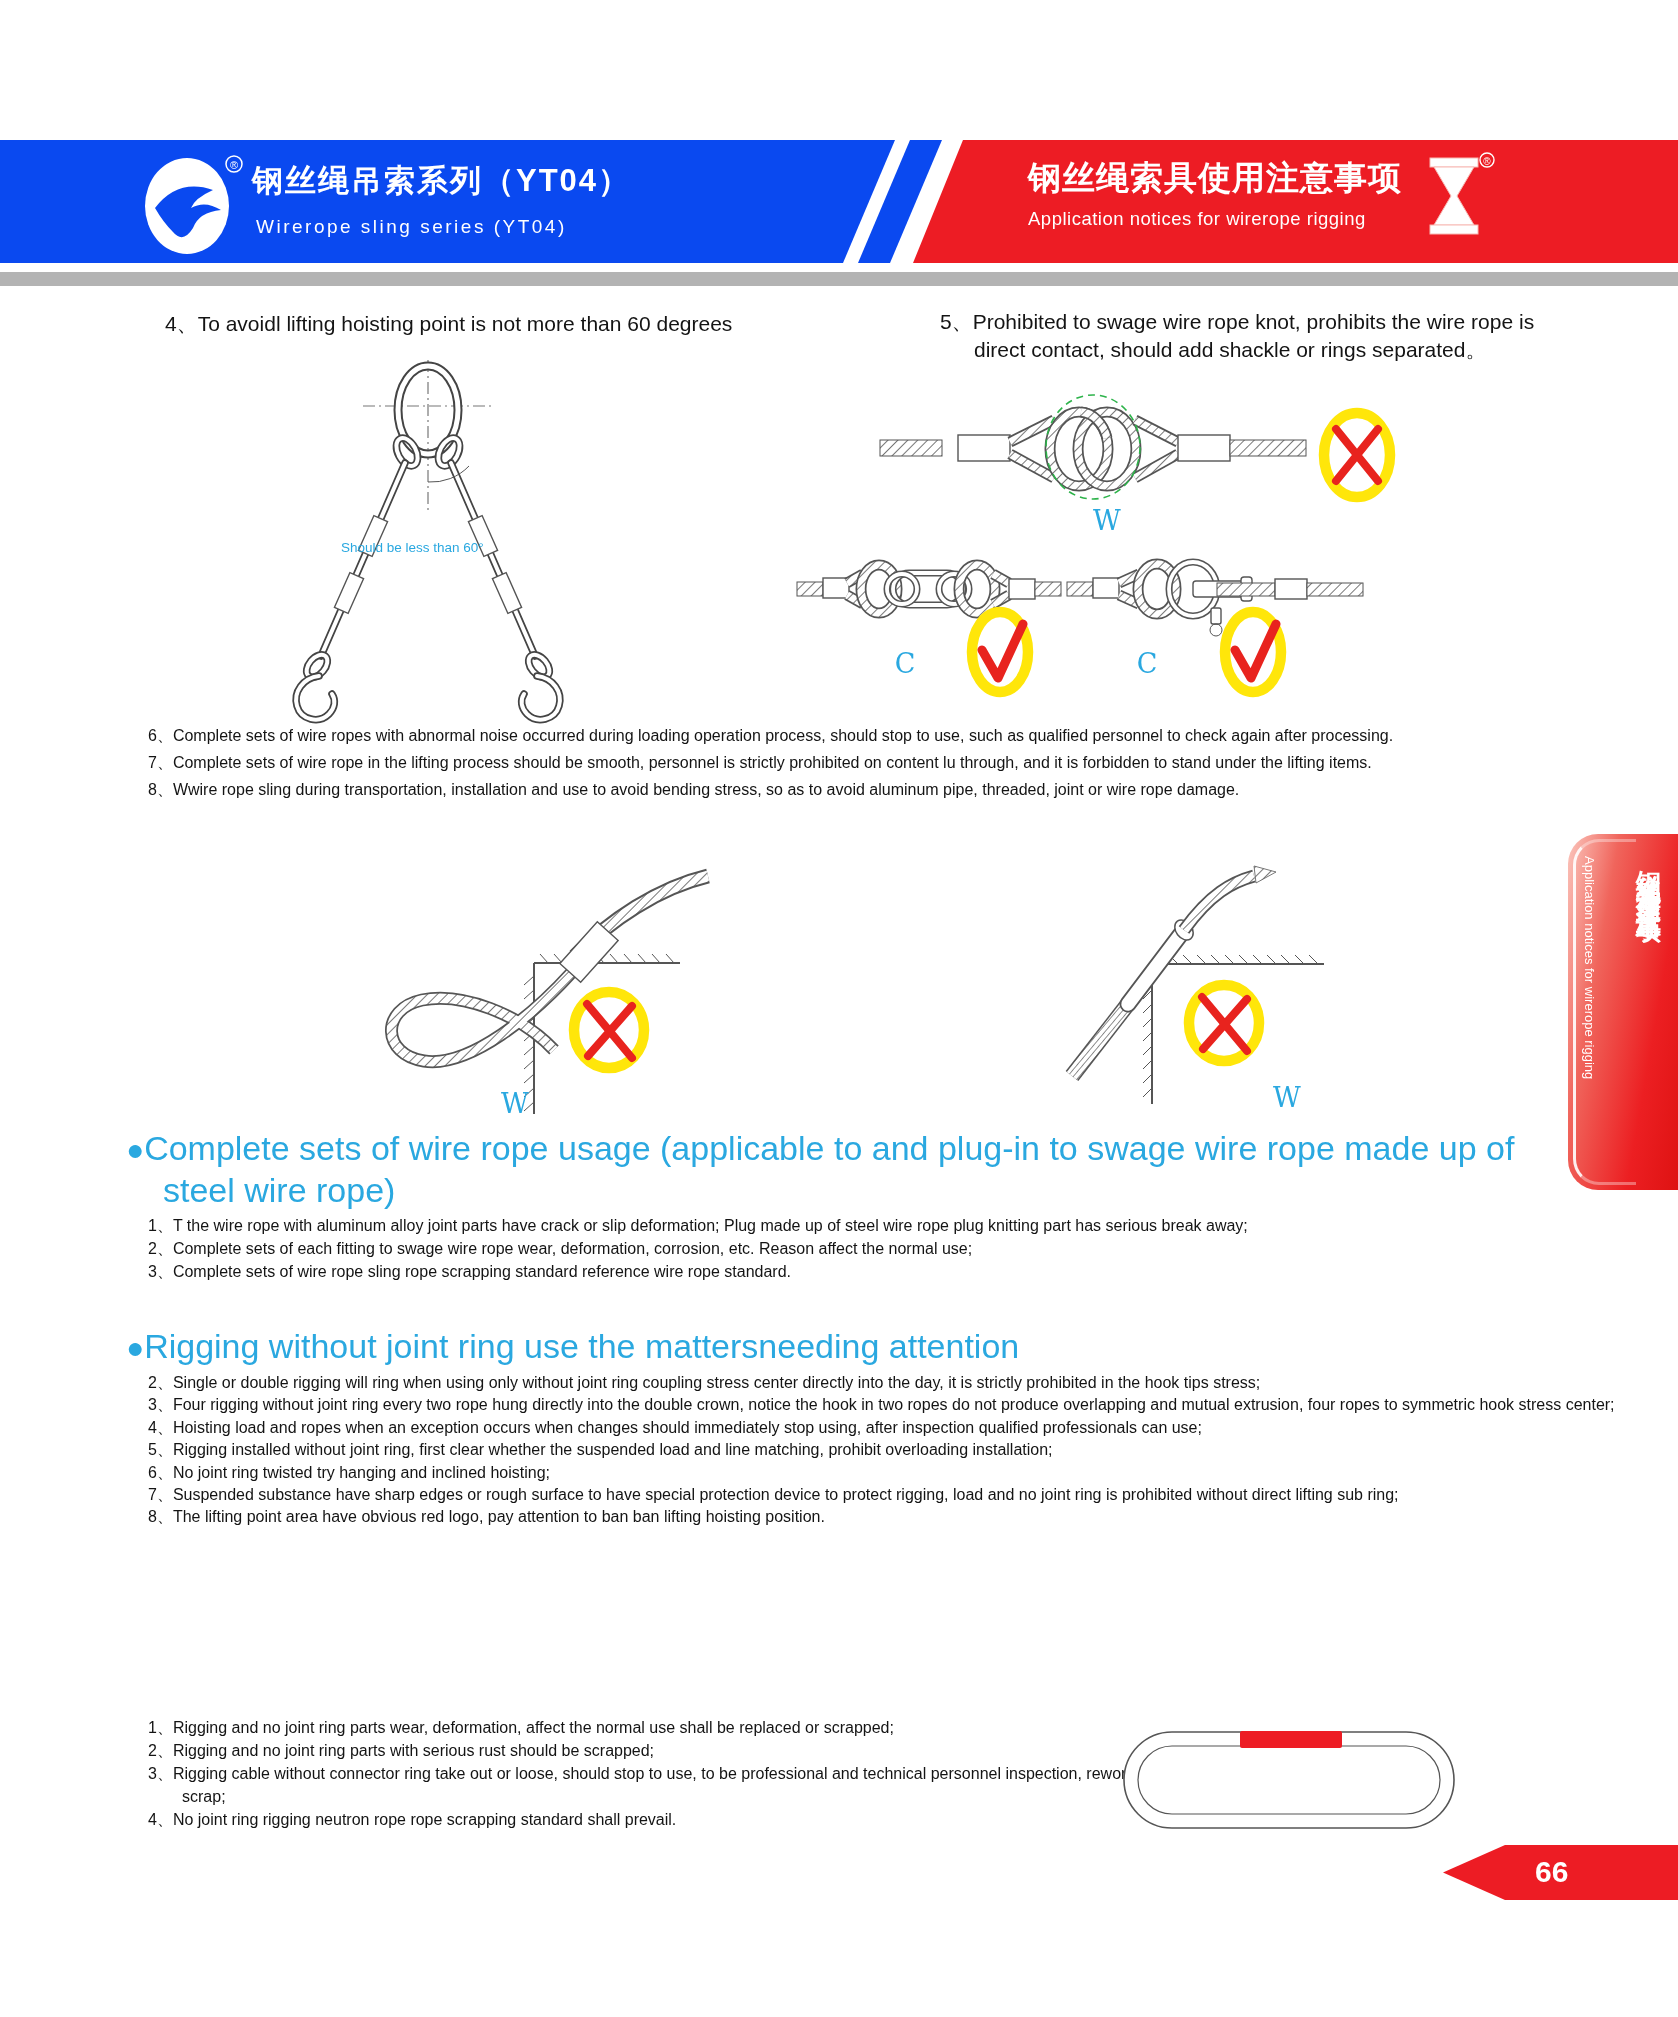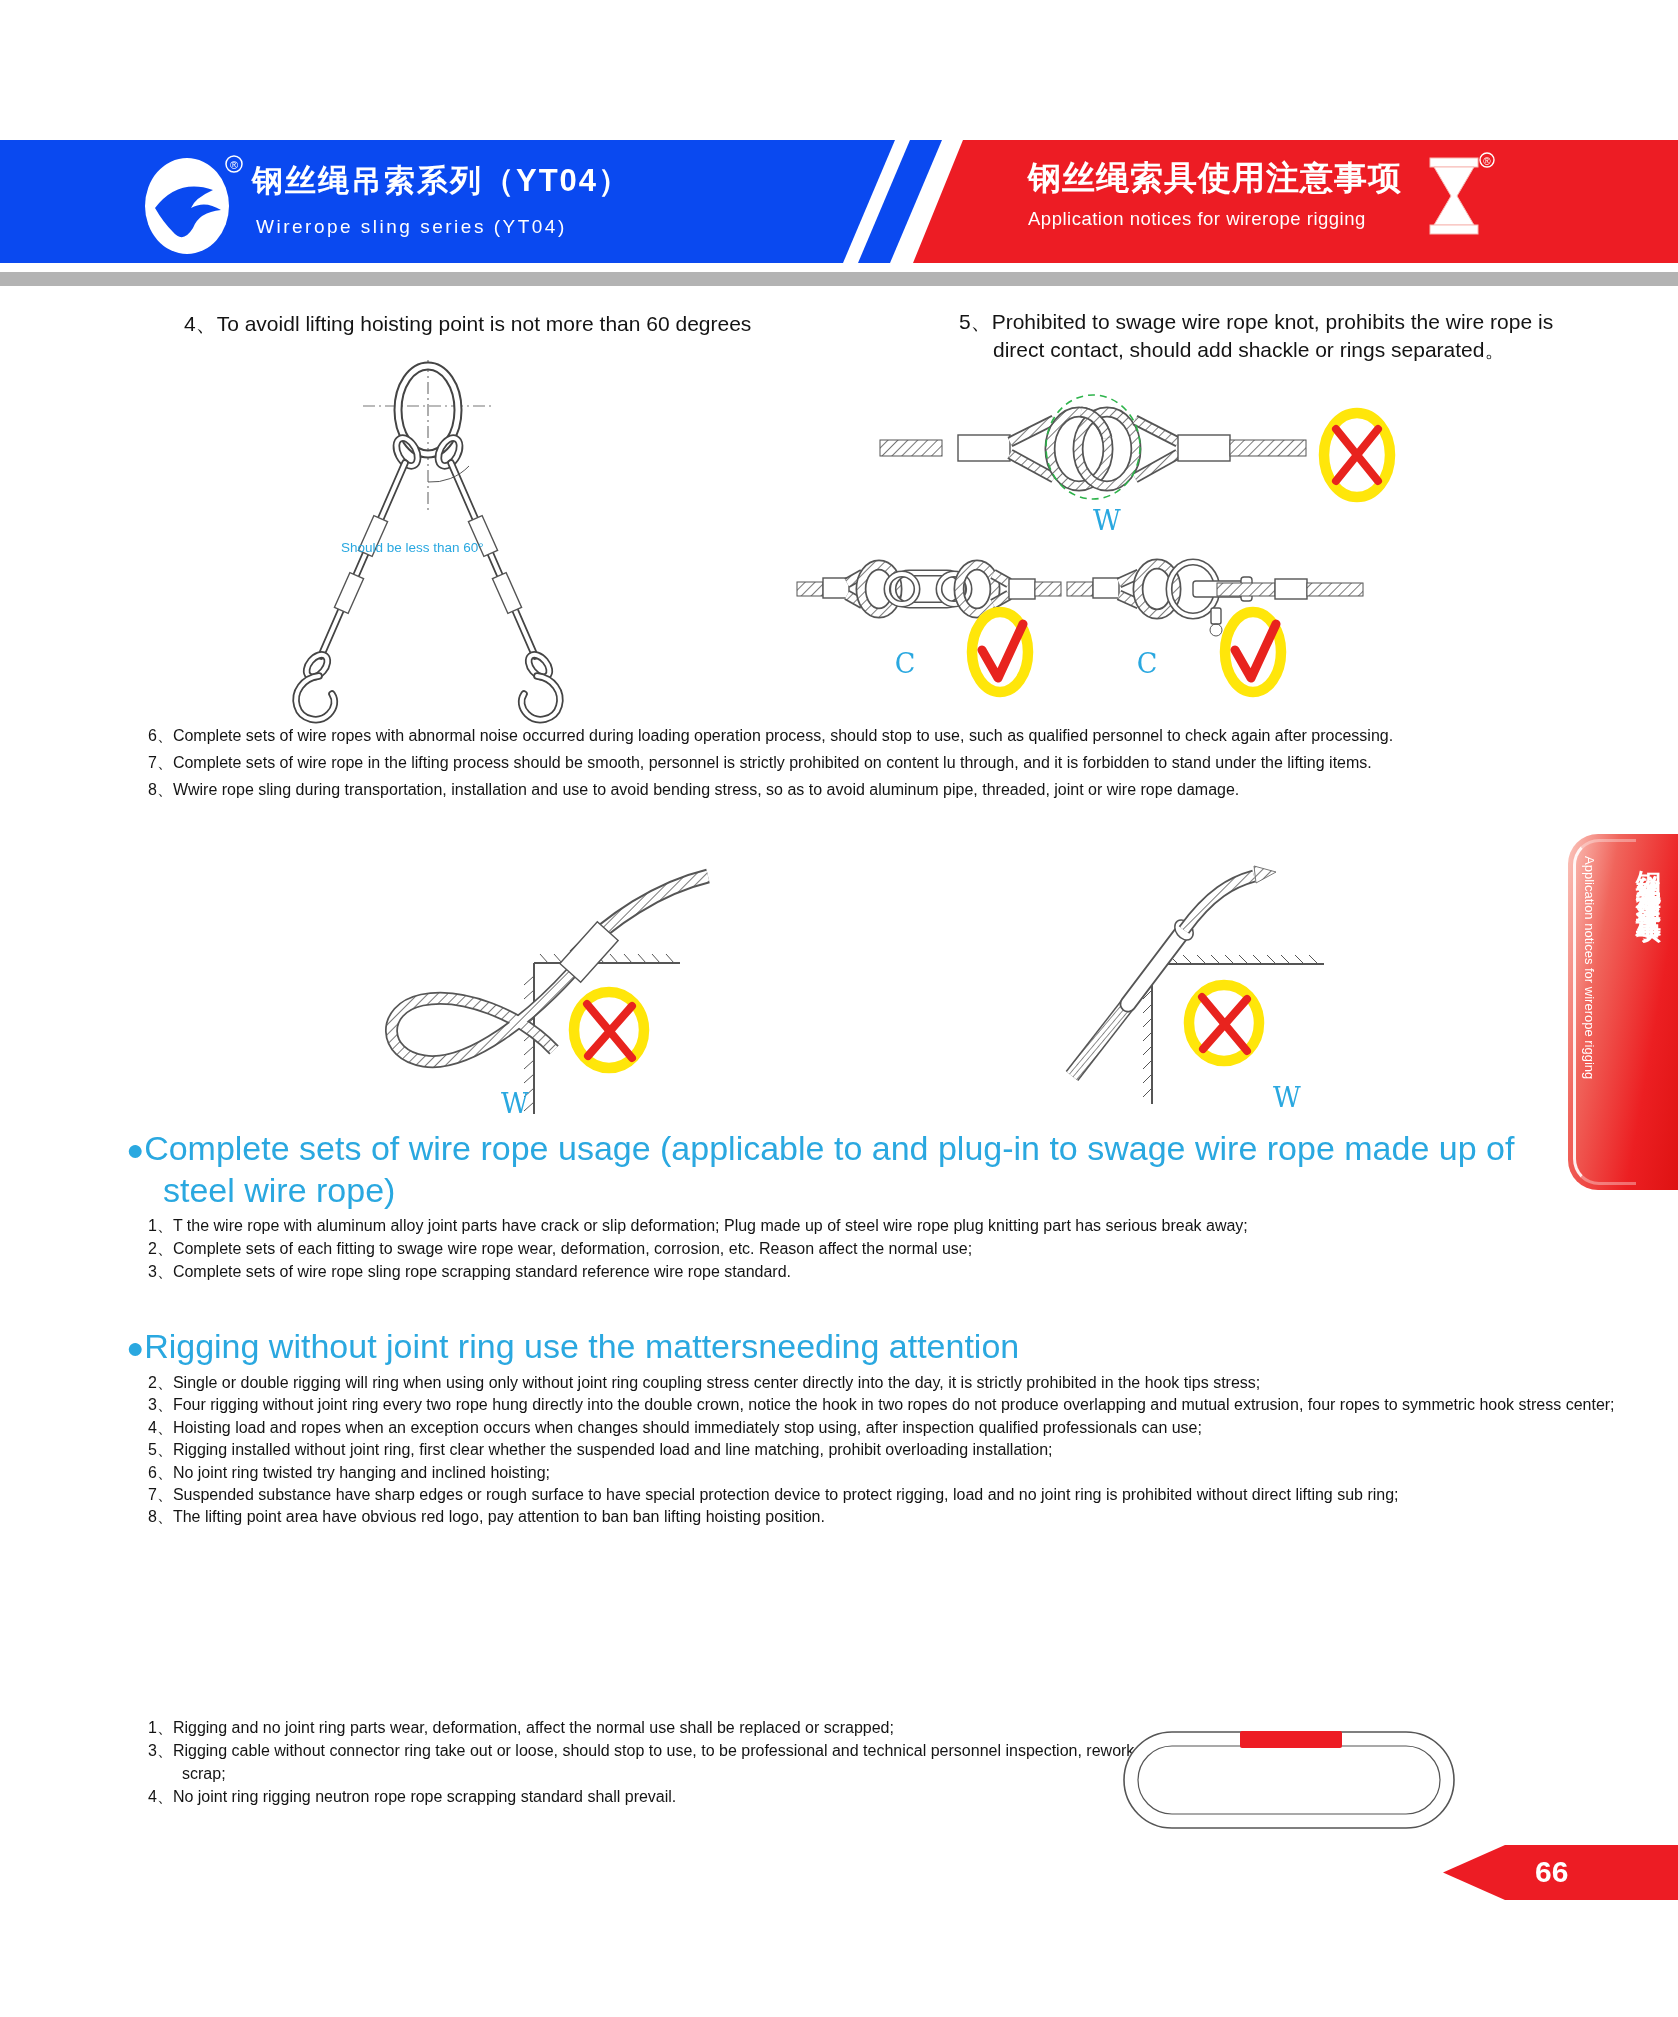--- a/index.html
+++ b/index.html
@@ -22,21 +22,21 @@
     background:var(--banner_red);clip-path:polygon(68px 0,100% 0,100% 100%,18px 100%);}
   .gray-bar{position:absolute;left:0;top:272px;width:1678px;height:14px;background:var(--gray_bar);}
   .hl-title{position:absolute;left:252px;top:160px;font-size:31px;font-weight:bold;color:#fff;letter-spacing:2px;}
   .hl-sub{position:absolute;left:256px;top:216px;font-size:19px;color:#fff;letter-spacing:2.5px;}
   .hr-title{position:absolute;left:1028px;top:156px;font-size:33px;font-weight:bold;color:#fff;letter-spacing:1px;}
   .hr-sub{position:absolute;left:1028px;top:208px;font-size:18.5px;color:#fff;letter-spacing:0.5px;}
   .logo-left{position:absolute;left:135px;top:148px;}
   .logo-right{position:absolute;left:1422px;top:148px;}
 
   
-  .tnote{position:absolute;font-size:21px;color:#141414;line-height:28px;margin-left:19px;}
+  .tnote{position:absolute;font-size:21px;color:#141414;line-height:28px;}
   .tnote p{margin:0;padding-left:34px;text-indent:-34px;}
   .plist{position:absolute;left:148px;width:1472px;color:#141414;font-size:16px;}
   .plist p{margin:0;padding-left:34px;text-indent:-34px;}
   .lh27 p{line-height:27px;}
   .lh23 p{line-height:23px;}
   .lh22 p{line-height:22.4px;}
   .sec-h{position:absolute;left:126px;width:1462px;color:var(--heading_blue);
     font-size:34px;line-height:41px;padding-left:37px;text-indent:-37px;}
   .bullet{font-size:30px;}
   .dlabel{position:absolute;width:70px;text-align:center;color:var(--heading_blue);
@@ -363,20 +363,21 @@
     <p>3、Four rigging without joint ring every two rope hung directly into the double crown, notice the hook in two ropes do not produce overlapping and mutual extrusion, four ropes to symmetric hook stress center;</p>
     <p>4、Hoisting load and ropes when an exception occurs when changes should immediately stop using, after inspection qualified professionals can use;</p>
     <p>5、Rigging installed without joint ring, first clear whether the suspended load and line matching, prohibit overloading installation;</p>
     <p>6、No joint ring twisted try hanging and inclined hoisting;</p>
     <p>7、Suspended substance have sharp edges or rough surface to have special protection device to protect rigging, load and no joint ring is prohibited without direct lifting sub ring;</p>
     <p>8、The lifting point area have obvious red logo, pay attention to ban ban lifting hoisting position.</p>
   </div>
 
   <div class="plist lh23" style="top:1716px;width:1010px;">
     <p>1、Rigging and no joint ring parts wear, deformation, affect the normal use shall be replaced or scrapped;</p>
+    <p>2、Rigging and no joint ring parts with serious rust should be scrapped;</p>
     <p>3、Rigging cable without connector ring take out or loose, should stop to use, to be professional and technical personnel inspection, rework or scrap;</p>
     <p>4、No joint ring rigging neutron rope rope scrapping standard shall prevail.</p>
   </div>
 
   <svg style="left:1118px;top:1722px;" width="345" height="120" viewBox="0 0 345 120">
     <rect x="6" y="10" width="330" height="96" rx="48" fill="#fff" stroke="#555" stroke-width="1.6"></rect>
     <rect x="20" y="24" width="302" height="68" rx="34" fill="#fff" stroke="#555" stroke-width="1.2"></rect>
     <rect x="122" y="9" width="102" height="17" rx="2" fill="var(--banner_red)"></rect>
   </svg>
 

